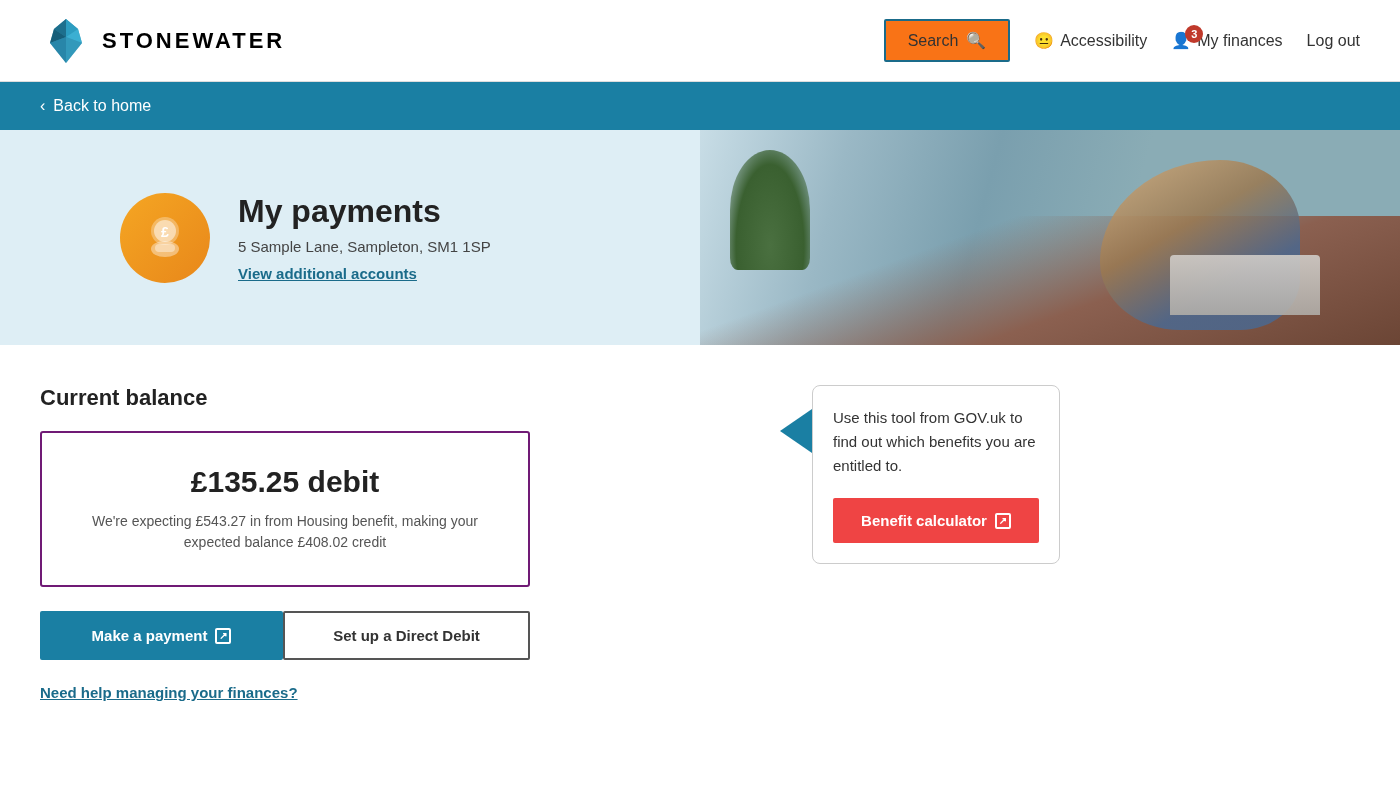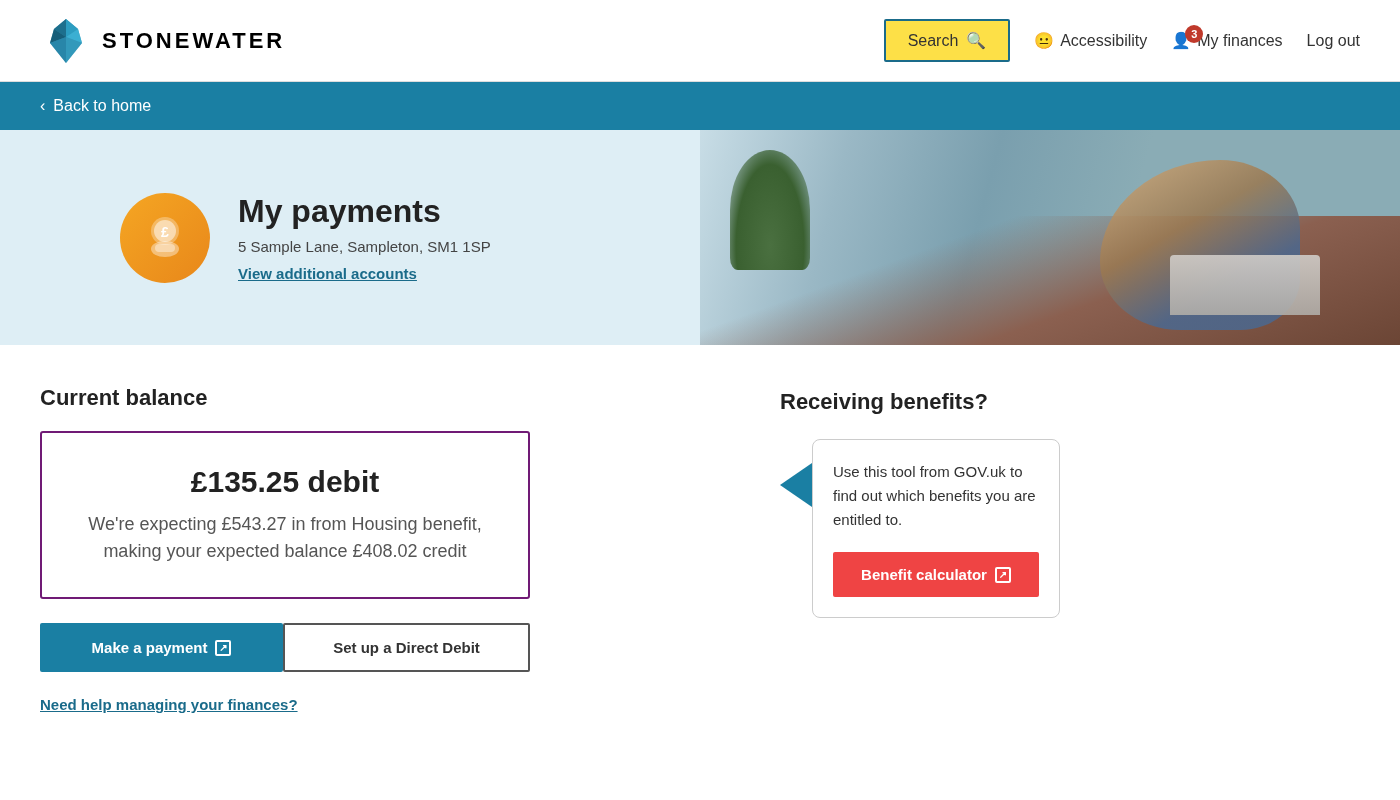--- a/index.html
+++ b/index.html
@@ -34,21 +34,21 @@
     .header-nav {
       display: flex;
       align-items: center;
       gap: 24px;
     }
     .search-btn {
       display: flex;
       align-items: center;
       gap: 8px;
       border: 2px solid #1a6b8a;
-      background: #fde047;
+      background: #f97316;
       padding: 10px 22px;
       font-size: 16px;
       cursor: pointer;
       color: #333;
       border-radius: 2px;
     }
     .nav-link {
       display: flex;
       align-items: center;
       gap: 6px;
@@ -181,21 +181,21 @@
       margin-bottom: 24px;
       max-width: 490px;
     }
     .balance-amount {
       font-size: 30px;
       font-weight: 800;
       color: #222;
       margin-bottom: 12px;
     }
     .balance-note {
-      font-size: 18px;
+      font-size: 14px;
       color: #555;
       line-height: 1.5;
     }
     .action-buttons {
       display: flex;
       margin-bottom: 24px;
       max-width: 490px;
     }
     .btn-primary {
       background: #1a7fa3;
@@ -371,21 +371,20 @@
         <span style="border:2px solid #fff;border-radius:2px;width:16px;height:16px;display:inline-flex;align-items:center;justify-content:center;font-size:10px;">↗</span>
       </button>
       <button class="btn-secondary">
         <span>Set up a Direct Debit</span>
       </button>
     </div>
     <a class="help-link">Need help managing your finances?</a>
   </div>
 
   <div class="right-col">
-    <h2 class="benefits-title">Receiving benefits?</h2>
     <div style="position:relative;margin-left:32px;">
       <div class="triangle-decoration"></div>
       <div class="benefits-card">
         <p>Use this tool from GOV.uk to find out which benefits you are entitled to.</p>
         <button class="btn-benefit">
           <span>Benefit calculator</span>
           <span style="border:2px solid #fff;border-radius:2px;width:16px;height:16px;display:inline-flex;align-items:center;justify-content:center;font-size:10px;">↗</span>
         </button>
       </div>
     </div>

